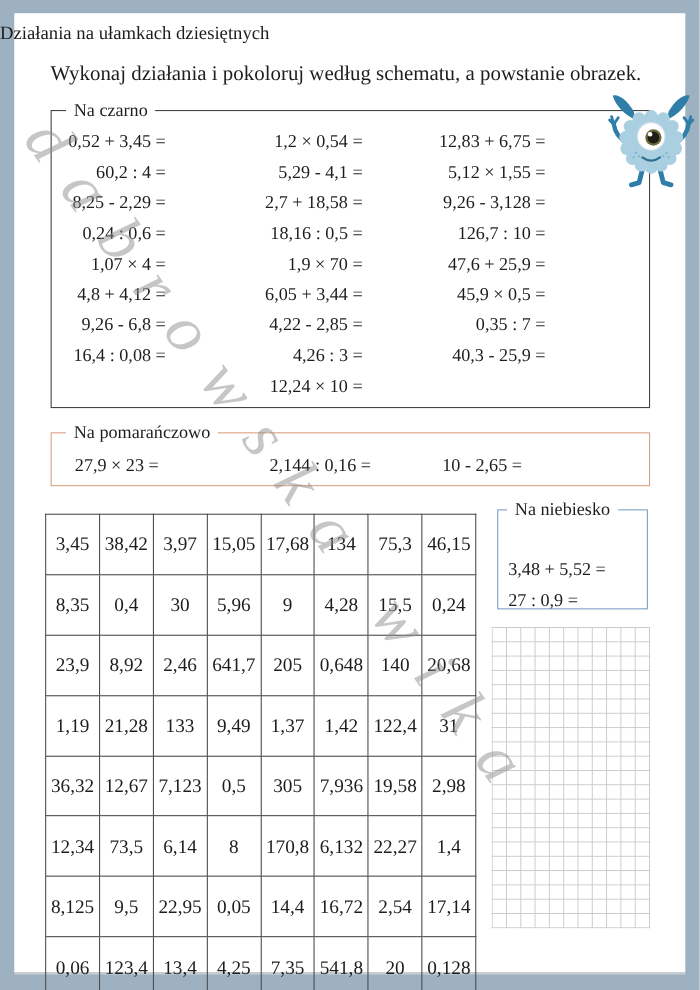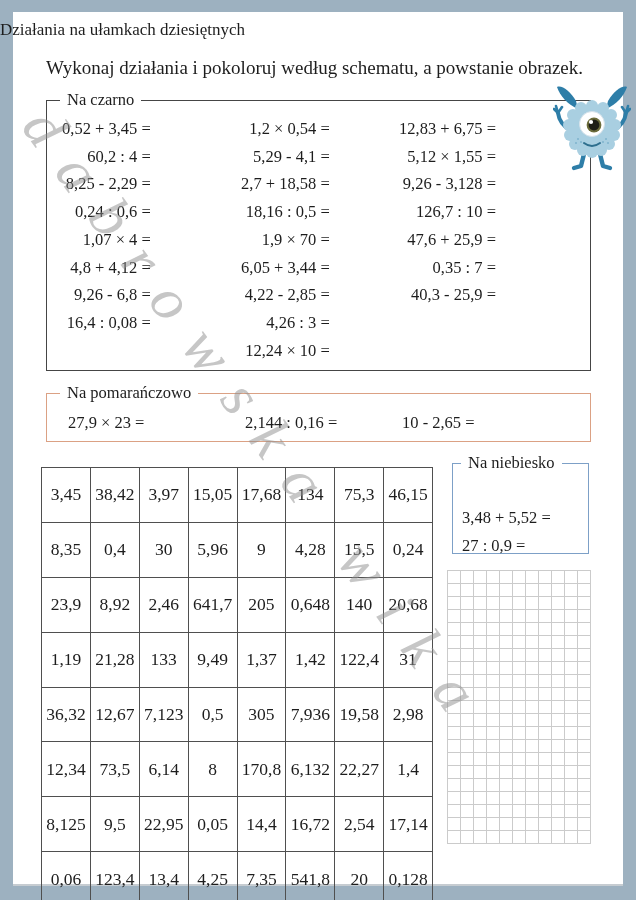--- a/index.html
+++ b/index.html
@@ -82,20 +82,21 @@
       <div class="problem">4,22 - 2,85 =</div>
       <div class="problem">4,26 : 3 =</div>
       <div class="problem">12,24 × 10 =</div>
     </div>
   <div class="pcol pcol-3">
       <div class="problem">12,83 + 6,75 =</div>
       <div class="problem">5,12 × 1,55 =</div>
       <div class="problem">9,26 - 3,128 =</div>
       <div class="problem">126,7 : 10 =</div>
       <div class="problem">47,6 + 25,9 =</div>
+      <div class="problem">45,9 × 0,5 =</div>
       <div class="problem">0,35 : 7 =</div>
       <div class="problem">40,3 - 25,9 =</div>
     </div>
 </div>
 
 <div class="box box-orange">
   <span class="legend">Na pomarańczowo</span>
   <span class="oprob o1">27,9 × 23 =</span>
   <span class="oprob o2">2,144 : 0,16 =</span>
   <span class="oprob o3">10 - 2,65 =</span>

